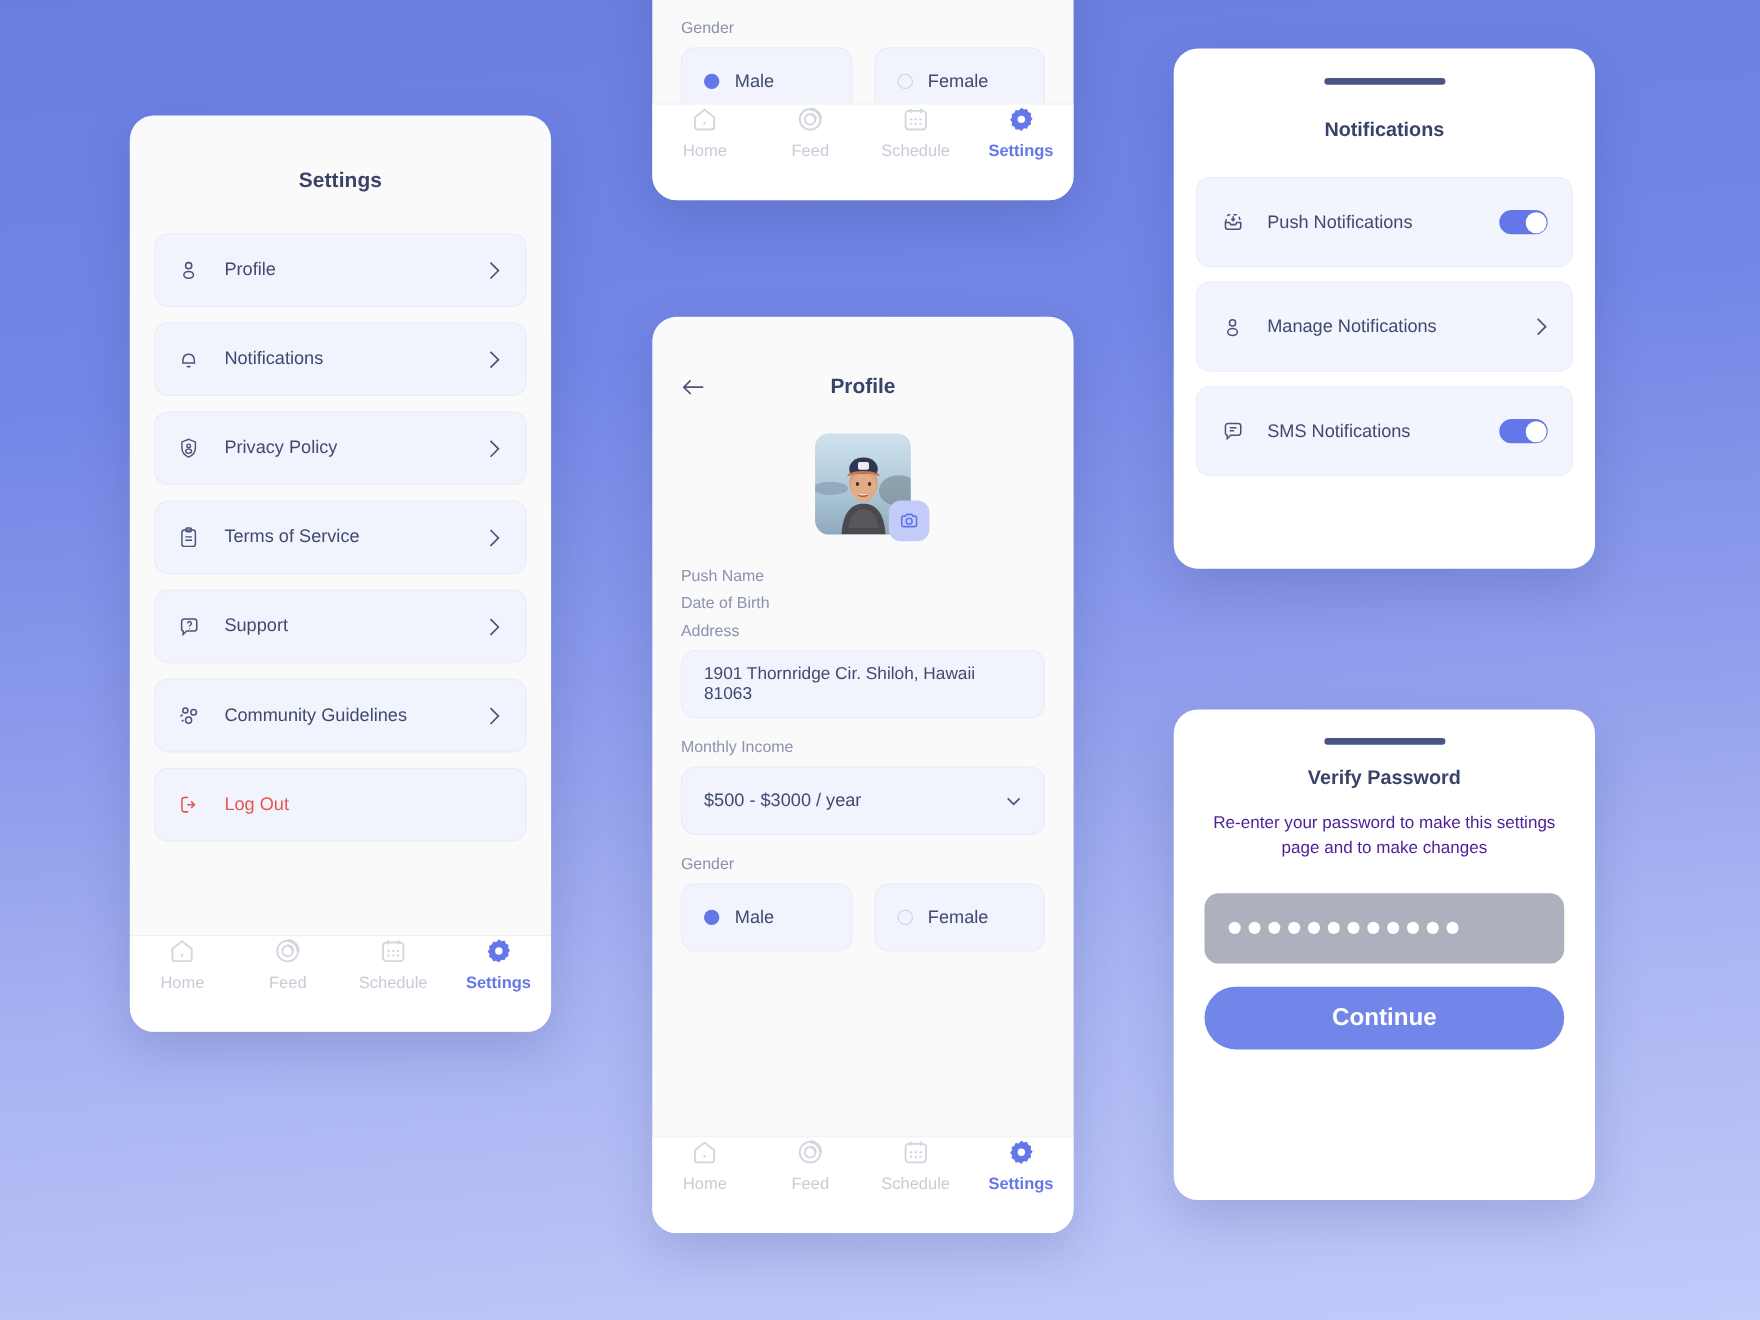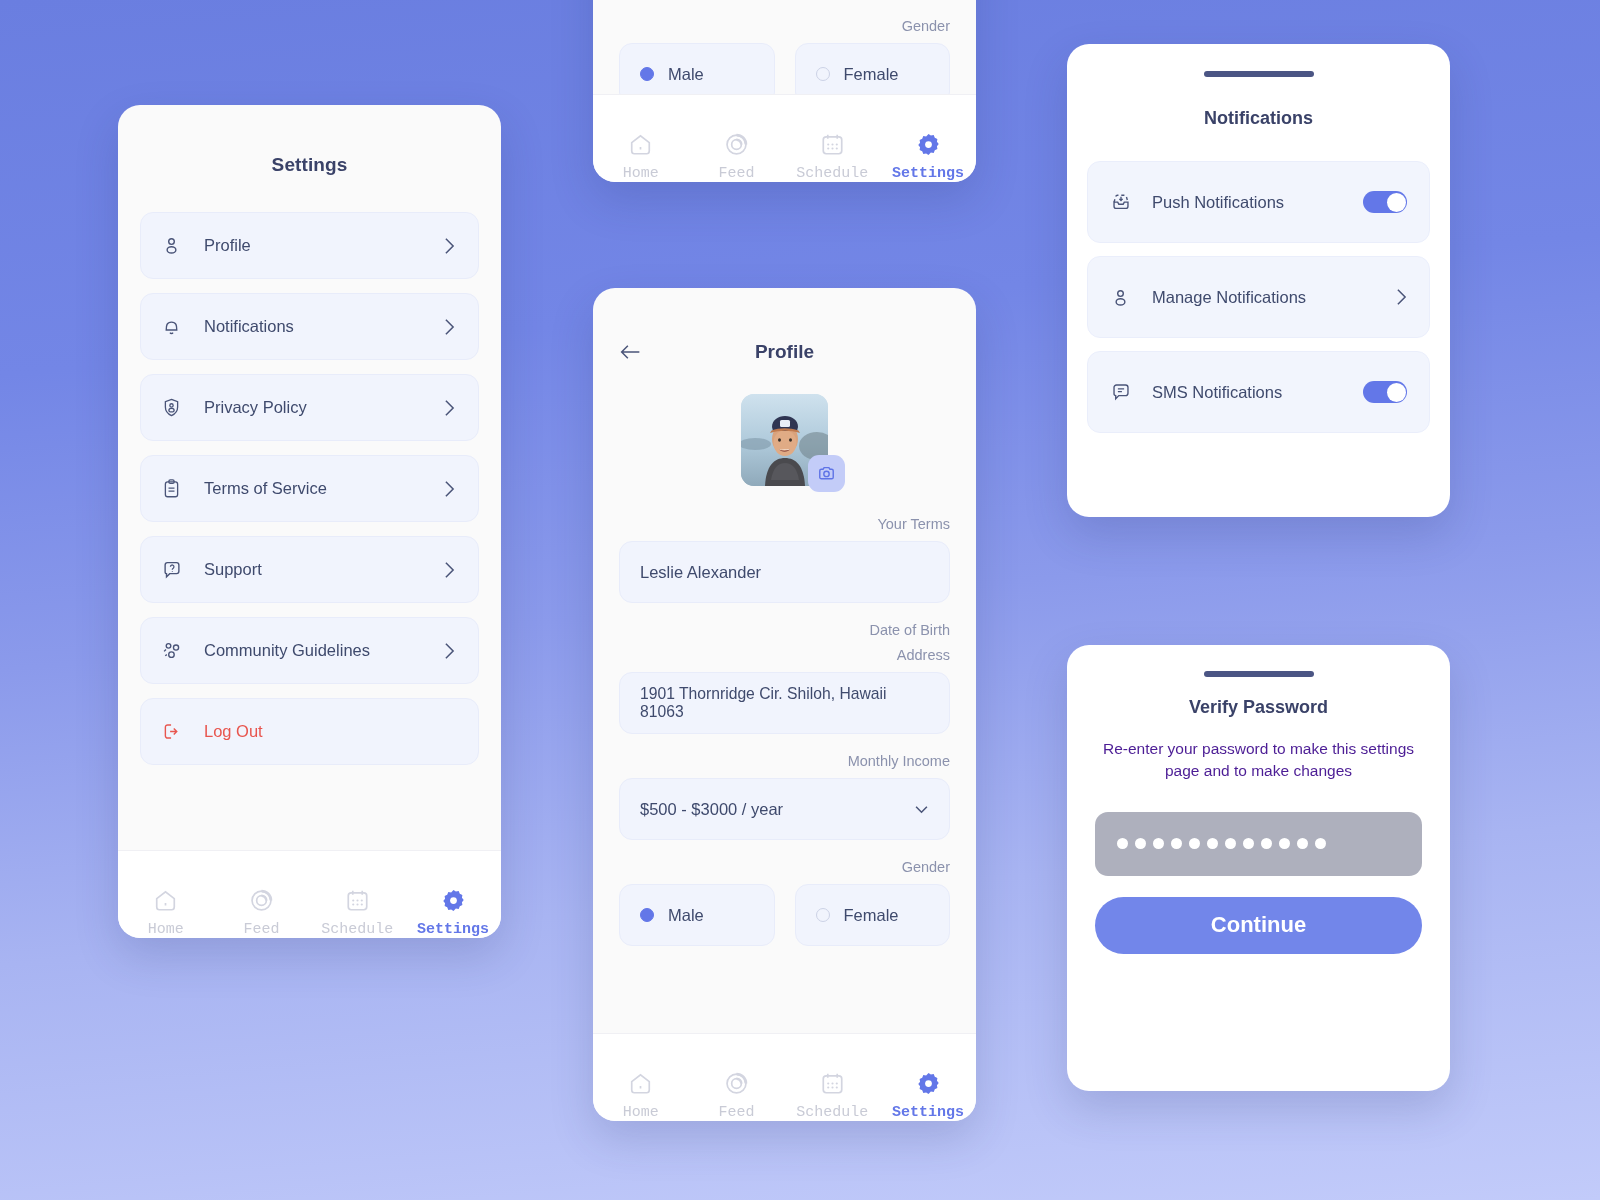--- a/index.html
+++ b/index.html
@@ -52,23 +52,22 @@
   .row .chev { flex: 0 0 14px; display: flex; align-items: center; }
   .row.danger .lbl { color: #e8554e; }
 
   
   .navbar {
     position: absolute;
     left: 0; right: 0; bottom: 0;
     height: 88px;
     background: #ffffff;
     display: flex;
-    align-items: flex-end;
+    align-items: flex-start;
     border-top: 1px solid #f0f0f4;
-    font-family: Liberation Mono, monospace;
   }
   .nav-item {
     flex: 1;
     display: flex;
     flex-direction: column;
     align-items: center;
     gap: 7px;
   }
   .nav-item .nlbl { font-size: 15px; color: #c9cbd6; }
   .nav-item.active .nlbl { color: #6377e8; font-weight: bold; }
@@ -83,21 +82,21 @@
   .avatar-wrap { display: flex; justify-content: center; margin-top: 22px; position: relative; }
   .avatar {
     width: 87px; height: 92px; border-radius: 13px; overflow: hidden; position: relative;
     background: linear-gradient(175deg,#cfe0ea 0%, #bcd4e3 40%, #9fb6c4 100%);
   }
   .cam-badge {
     position: absolute; width: 37px; height: 37px; border-radius: 11px;
     background: #c3ccf8; display: flex; align-items: center; justify-content: center;
     right: calc(50% - 60px); bottom: -6px;
   }
-  .field-label { font-size: 14.5px; color: #8b92ad; padding: 0 26px; margin-bottom: 9px; text-align: right; }
+  .field-label { font-size: 14.5px; color: #8b92ad; padding: 0 26px; margin-bottom: 9px; }
   .field {
     margin: 0 26px 19px 26px; height: 62px; background: #f1f4fd;
     border: 1px solid #e8ecfa; border-radius: 13px;
     display: flex; align-items: center; padding: 0 20px;
   }
   .field .fval { flex: 1; font-size: 16.5px; color: #3f4a6d; }
   .gender-wrap { display: flex; gap: 20px; padding: 0 26px; }
   .gender-opt {
     flex: 1; height: 62px; background: #f1f4fd; border: 1px solid #e8ecfa;
     border-radius: 13px; display: flex; align-items: center; padding: 0 20px; gap: 14px;
@@ -413,24 +412,21 @@
     </div>
     <span class="cam-badge">
       <svg width="19" height="19" viewBox="0 0 24 24" fill="none" stroke="#5f74e6" stroke-width="1.8">
         <path d="M3.5 8.6A2 2 0 015.5 6.6h2.2l1.3-2h6l1.3 2h2.2a2 2 0 012 2v8a2 2 0 01-2 2h-13a2 2 0 01-2-2v-8z"></path>
         <circle cx="12" cy="12.5" r="3.4"></circle>
         </svg>
     </span>
   </div>
 
   <div style="margin-top:30px;">
-    <div class="field-label">Your Terms</div>
-    <div class="field">
-      <span class="fval">Leslie Alexander</span>
-    </div>
+    <div class="field-label">Push Name</div>
 
     <div class="field-label">Date of Birth</div>
 
     <div class="field-label">Address</div>
     <div class="field">
       <span class="fval" style="font-size:15.7px;">1901 Thornridge Cir. Shiloh, Hawaii 81063</span>
     </div>
 
     <div class="field-label">Monthly Income</div>
     <div class="field">

